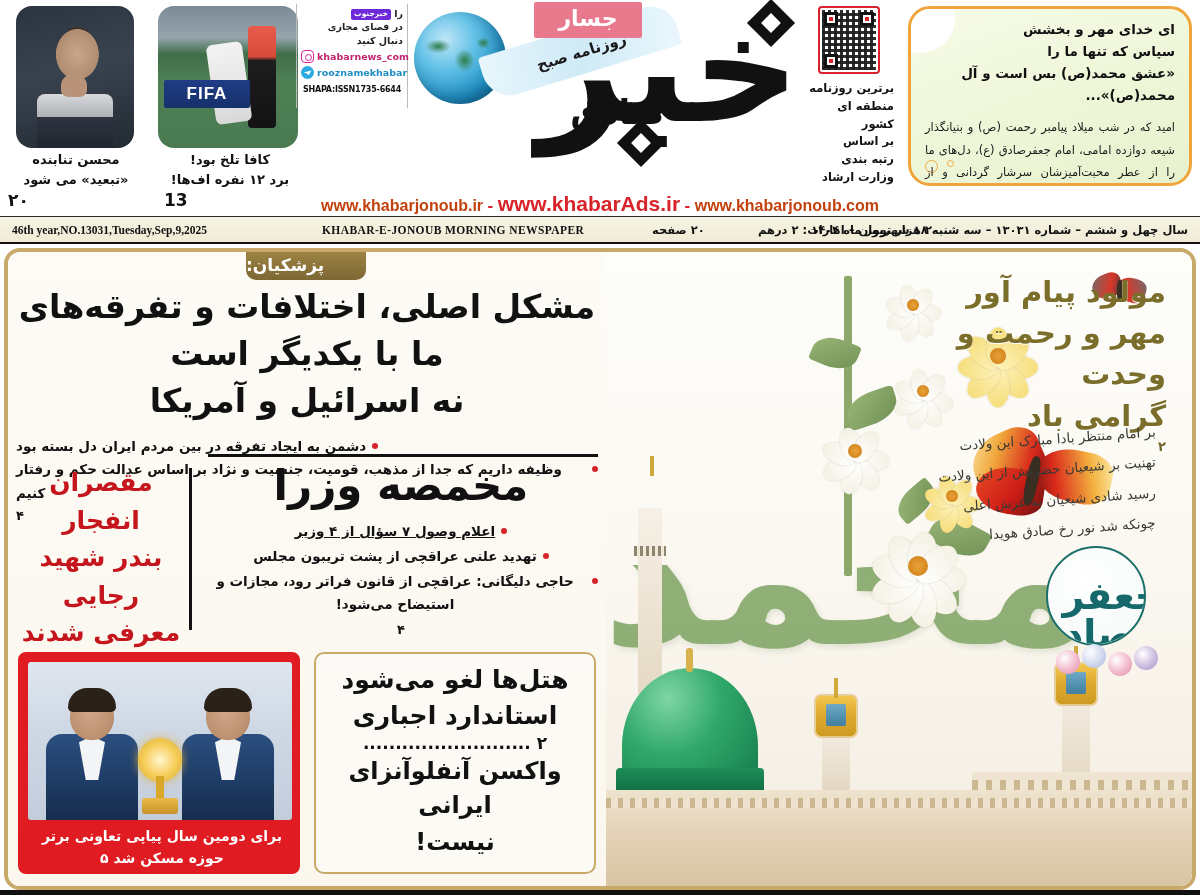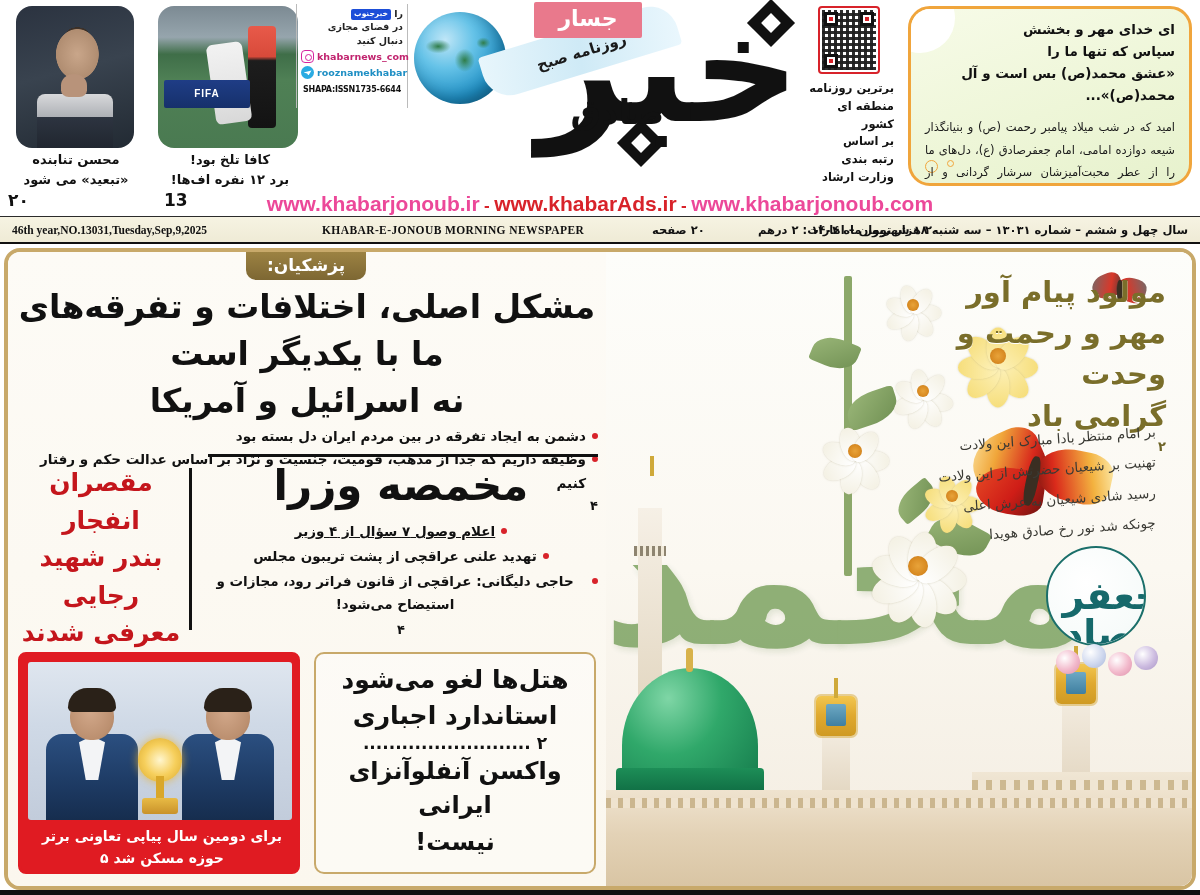--- a/index.html
+++ b/index.html
@@ -29,42 +29,42 @@
   .ph1:before{ content:""; position:absolute; left:38%; top:48%; width:22%; height:16%;
       background:#b8937a; border-radius:50% 50% 30% 30%; z-index:2;}
 
   
   .ph2 { left:158px; top:6px; width:140px; height:142px; border-radius:16px;
          background:
            linear-gradient(180deg,#7c8a93 0%, #96a5ad 22%, #3f6e48 34%, #4f8055 52%, #4a7a51 100%);
   }
   .ph2-fifa { position:absolute; left:4%; top:52%; width:62%; height:20%;
         background:linear-gradient(180deg,#1f3d86,#16306b); border-radius:2px;
-        color:#fff; font-weight:bold; font-size:10px; letter-spacing:1px;
+        color:#fff; font-weight:bold; font-size:17px; letter-spacing:1px;
         text-align:center; line-height:28px; font-family:"Liberation Sans",sans-serif; direction:ltr;}
   .ph2-ref { position:absolute; right:16%; top:14%; width:20%; height:72%;
         background:linear-gradient(180deg,#e85a4a 0%, #d84a3a 30%, #1d1d1d 34%, #131313 100%);
         border-radius:4px;}
   .ph2-plr { position:absolute; right:36%; top:26%; width:26%; height:56%;
         background:linear-gradient(180deg,#f2f2f2 0%, #e6e6e6 56%, #d8d8d8 100%);
         border-radius:6px; transform:rotate(-8deg);}
 
   .cap { position:absolute; text-align:center; font-weight:bold; color:#111;
          line-height:1.5; font-size:13px; }
   .cap1 { left:6px; top:150px; width:140px; }
   .cap2 { left:150px; top:150px; width:160px; }
   .pagenum { position:absolute; font-size:17px; font-weight:bold; color:#111; }
   .pn1 { left:8px; top:190px; }
   .pn2 { left:164px; top:190px; }
 
   
   .social { position:absolute; left:296px; top:4px; width:112px; height:104px;
             border-left:1px solid #bbb; border-right:1px solid #bbb; padding:3px 4px; }
   .soc-line { font-size:9.5px; color:#222; text-align:right; line-height:1.42; font-weight:bold;}
-  .soc-tag { display:inline-block; background:#1d4ed8; color:#fff; font-size:7.5px;
+  .soc-tag { display:inline-block; background:#6d28d9; color:#fff; font-size:7.5px;
              padding:0px 3px; border-radius:2px; vertical-align:middle;}
   .soc-row { display:flex; align-items:center; gap:3px; margin-top:3px; direction:ltr; }
   .ig-ic { width:13px; height:13px; border:1.6px solid #d6249f; border-radius:4px;
            position:relative; flex:0 0 13px;}
   .ig-ic:after{content:"";position:absolute;left:3px;top:3px;width:5px;height:5px;
            border:1.4px solid #d6249f;border-radius:50%;}
   .tg-ic { width:13px;height:13px;border-radius:50%;background:#2aabe2;position:relative;flex:0 0 13px;}
   .tg-ic:after{content:"";position:absolute;left:2.5px;top:4px;width:8px;height:5px;
            background:#fff;clip-path:polygon(0 40%,100% 0,62% 100%,46% 62%);}
   .soc-txt { font-size:9.5px; font-weight:bold; }
@@ -130,21 +130,21 @@
            position:relative; z-index:2;}
   .greet-body { font-size:11.5px; color:#1a1a1a; line-height:1.95; text-align:justify;
            margin-top:10px; position:relative; z-index:2;}
   .greet .c1{position:absolute;left:14px;bottom:10px;width:13px;height:13px;border:1.5px solid #f0a53c;border-radius:50%;}
   .greet .c2{position:absolute;left:36px;bottom:16px;width:7px;height:7px;border:1.5px solid #f0a53c;border-radius:50%;}
 
   
   .urls { position:absolute; left:0; top:192px; width:1200px; height:22px;
           text-align:center; direction:ltr; font-family:"Liberation Sans",sans-serif;}
   .urls span { font-weight:bold; }
-  .u-blue { color:#ec4899; font-size:21px; }
+  .u-blue { color:#c2410c; font-size:16px; }
   .u-red { color:#d8232a; font-size:21px; }
   .u-dash { color:#d8232a; font-size:17px; }
 
   
   .infobar { position:absolute; left:0; top:216px; width:1200px; height:28px;
              background:linear-gradient(180deg,#f6f3e2 0%, #efebd6 100%);
              border-top:1px solid #2b2b2b; border-bottom:2px solid #111;
              display:flex; align-items:center; }
   .ib { font-size:11.5px; font-weight:bold; color:#111; white-space:nowrap; }
   .ib-en { font-family:Liberation Serif, serif; direction:ltr; }
@@ -233,24 +233,24 @@
 
   
   .leftzone { position:absolute; left:0; top:0; width:598px; height:634px;
               background:linear-gradient(180deg,#fdfbf6 0%, #fbf7ee 100%);}
   .vdiv { position:absolute; left:593px; top:0; width:2px; height:634px; background:#c8a96a;}
 
   
   .kicker { position:absolute; left:238px; top:0px; width:120px; height:28px;
             background:linear-gradient(180deg,#9c8242 0%, #7d6733 100%);
             border-radius:0 0 10px 10px; color:#fff; font-size:17px; font-weight:bold;
-            text-align:center; line-height:27px; }
+            text-align:left; line-height:27px; }
   .h1block { position:absolute; left:8px; top:32px; width:582px; text-align:center; }
   .h1 { font-size:33px; font-weight:bold; color:#111; line-height:1.42; letter-spacing:-.4px;}
-  .bullets { margin-top:0; text-align:right; }
+  .bullets { margin-top:10px; text-align:left; }
   .bl { font-size:13.5px; font-weight:bold; color:#111; line-height:1.75; position:relative;
         display:inline-block; padding-right:12px;}
   .bl:before{content:"";position:absolute;right:0;top:8px;width:6px;height:6px;border-radius:50%;background:#d8232a;}
   .pgsm { font-size:13px; font-weight:bold; color:#111; }
   .hr-rule { position:absolute; left:200px; top:202px; width:390px; height:3px; background:#111;}
 
   
   .redcol { position:absolute; left:10px; top:212px; width:166px; text-align:center; }
   .redh { font-size:25px; font-weight:bold; color:#c4161c; line-height:1.5; }
   .redsub { font-size:15px; font-weight:bold; color:#111; line-height:1.55; margin-top:10px;}

